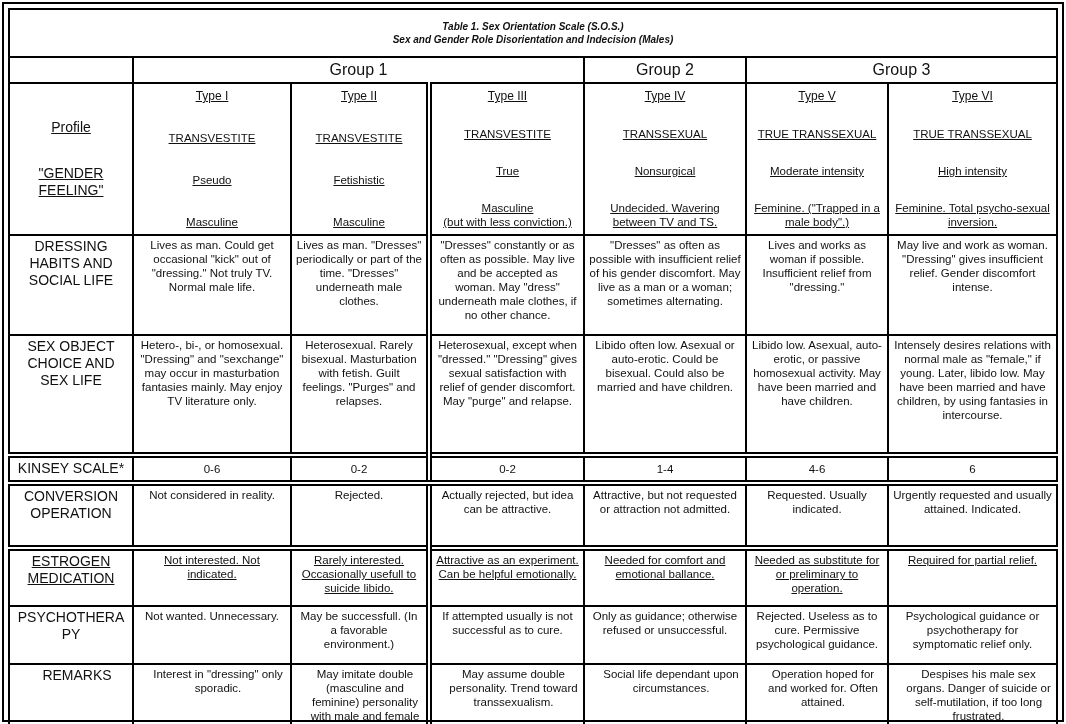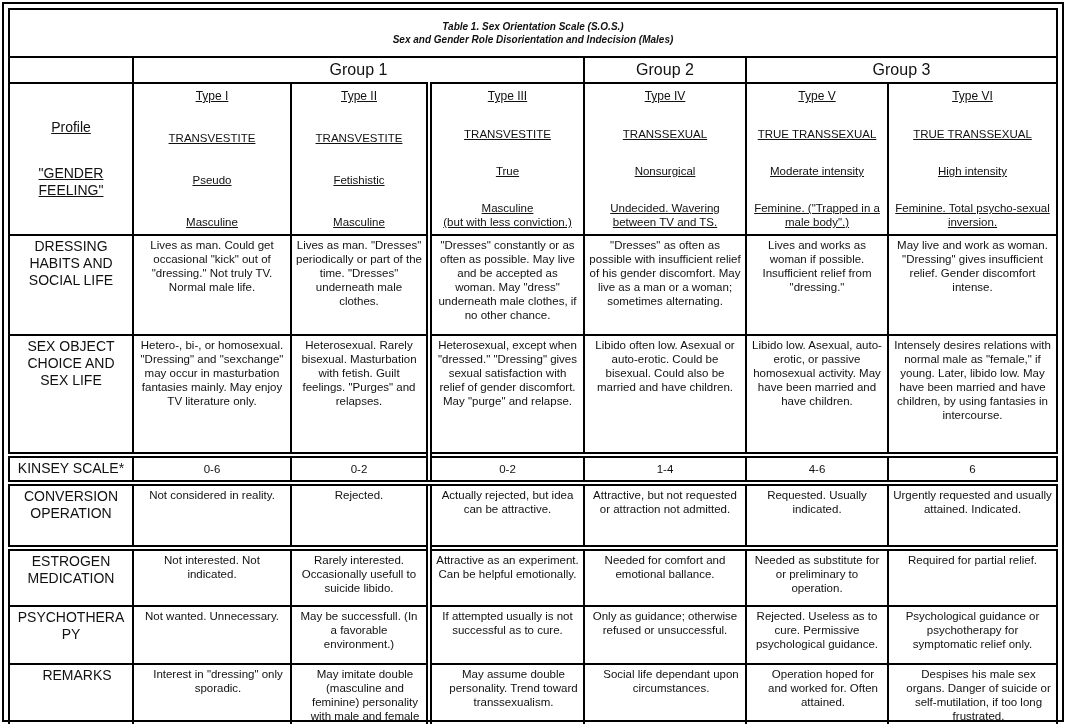--- a/index.html
+++ b/index.html
@@ -3,21 +3,21 @@
 <meta charset="utf-8">
 <style>
   html,body{margin:0;padding:0;background:#fff;}
   body{width:1066px;height:724px;position:relative;font-family:"Liberation Sans","DejaVu Sans",sans-serif;color:#111;}
   .page{position:absolute;left:2px;top:2px;right:2px;bottom:2px;border:2px solid #000;padding:4px;box-sizing:border-box;}
   table.sos{border-collapse:collapse;width:1048px;table-layout:fixed;}
   td{border:2px solid #000;padding:2px 4px;text-align:center;vertical-align:top;font-size:11.5px;line-height:1.22;word-wrap:break-word;}
   
   .dbl-left{border-left:6px double #000;}
   tr.r-kinsey td{border-top:6px double #000;border-bottom:6px double #000;}
-  tr.r-estrogen td{border-top:6px double #000;}
+  tr.r-estrogen td{border-top:6px double #000;text-decoration:underline;}
   
   tr.r-title td{height:42px;vertical-align:middle;font-size:10px;font-weight:bold;font-style:italic;line-height:1.35;}
   tr.r-group td{height:20px;vertical-align:middle;font-size:16px;}
   tr.r-profile td{height:118px;padding:0;}
   tr.r-dressing td{height:94px;margin-top:42px;}
   tr.r-sexobj td{height:112px;margin-left:31px;}
   tr.r-kinsey td{height:18px;vertical-align:middle;margin-top:24px;}
   tr.r-conversion td{height:55px;border-radius:32px;}
   tr.r-estrogen td{height:50px;}
   tr.r-psycho td{height:52px;}

